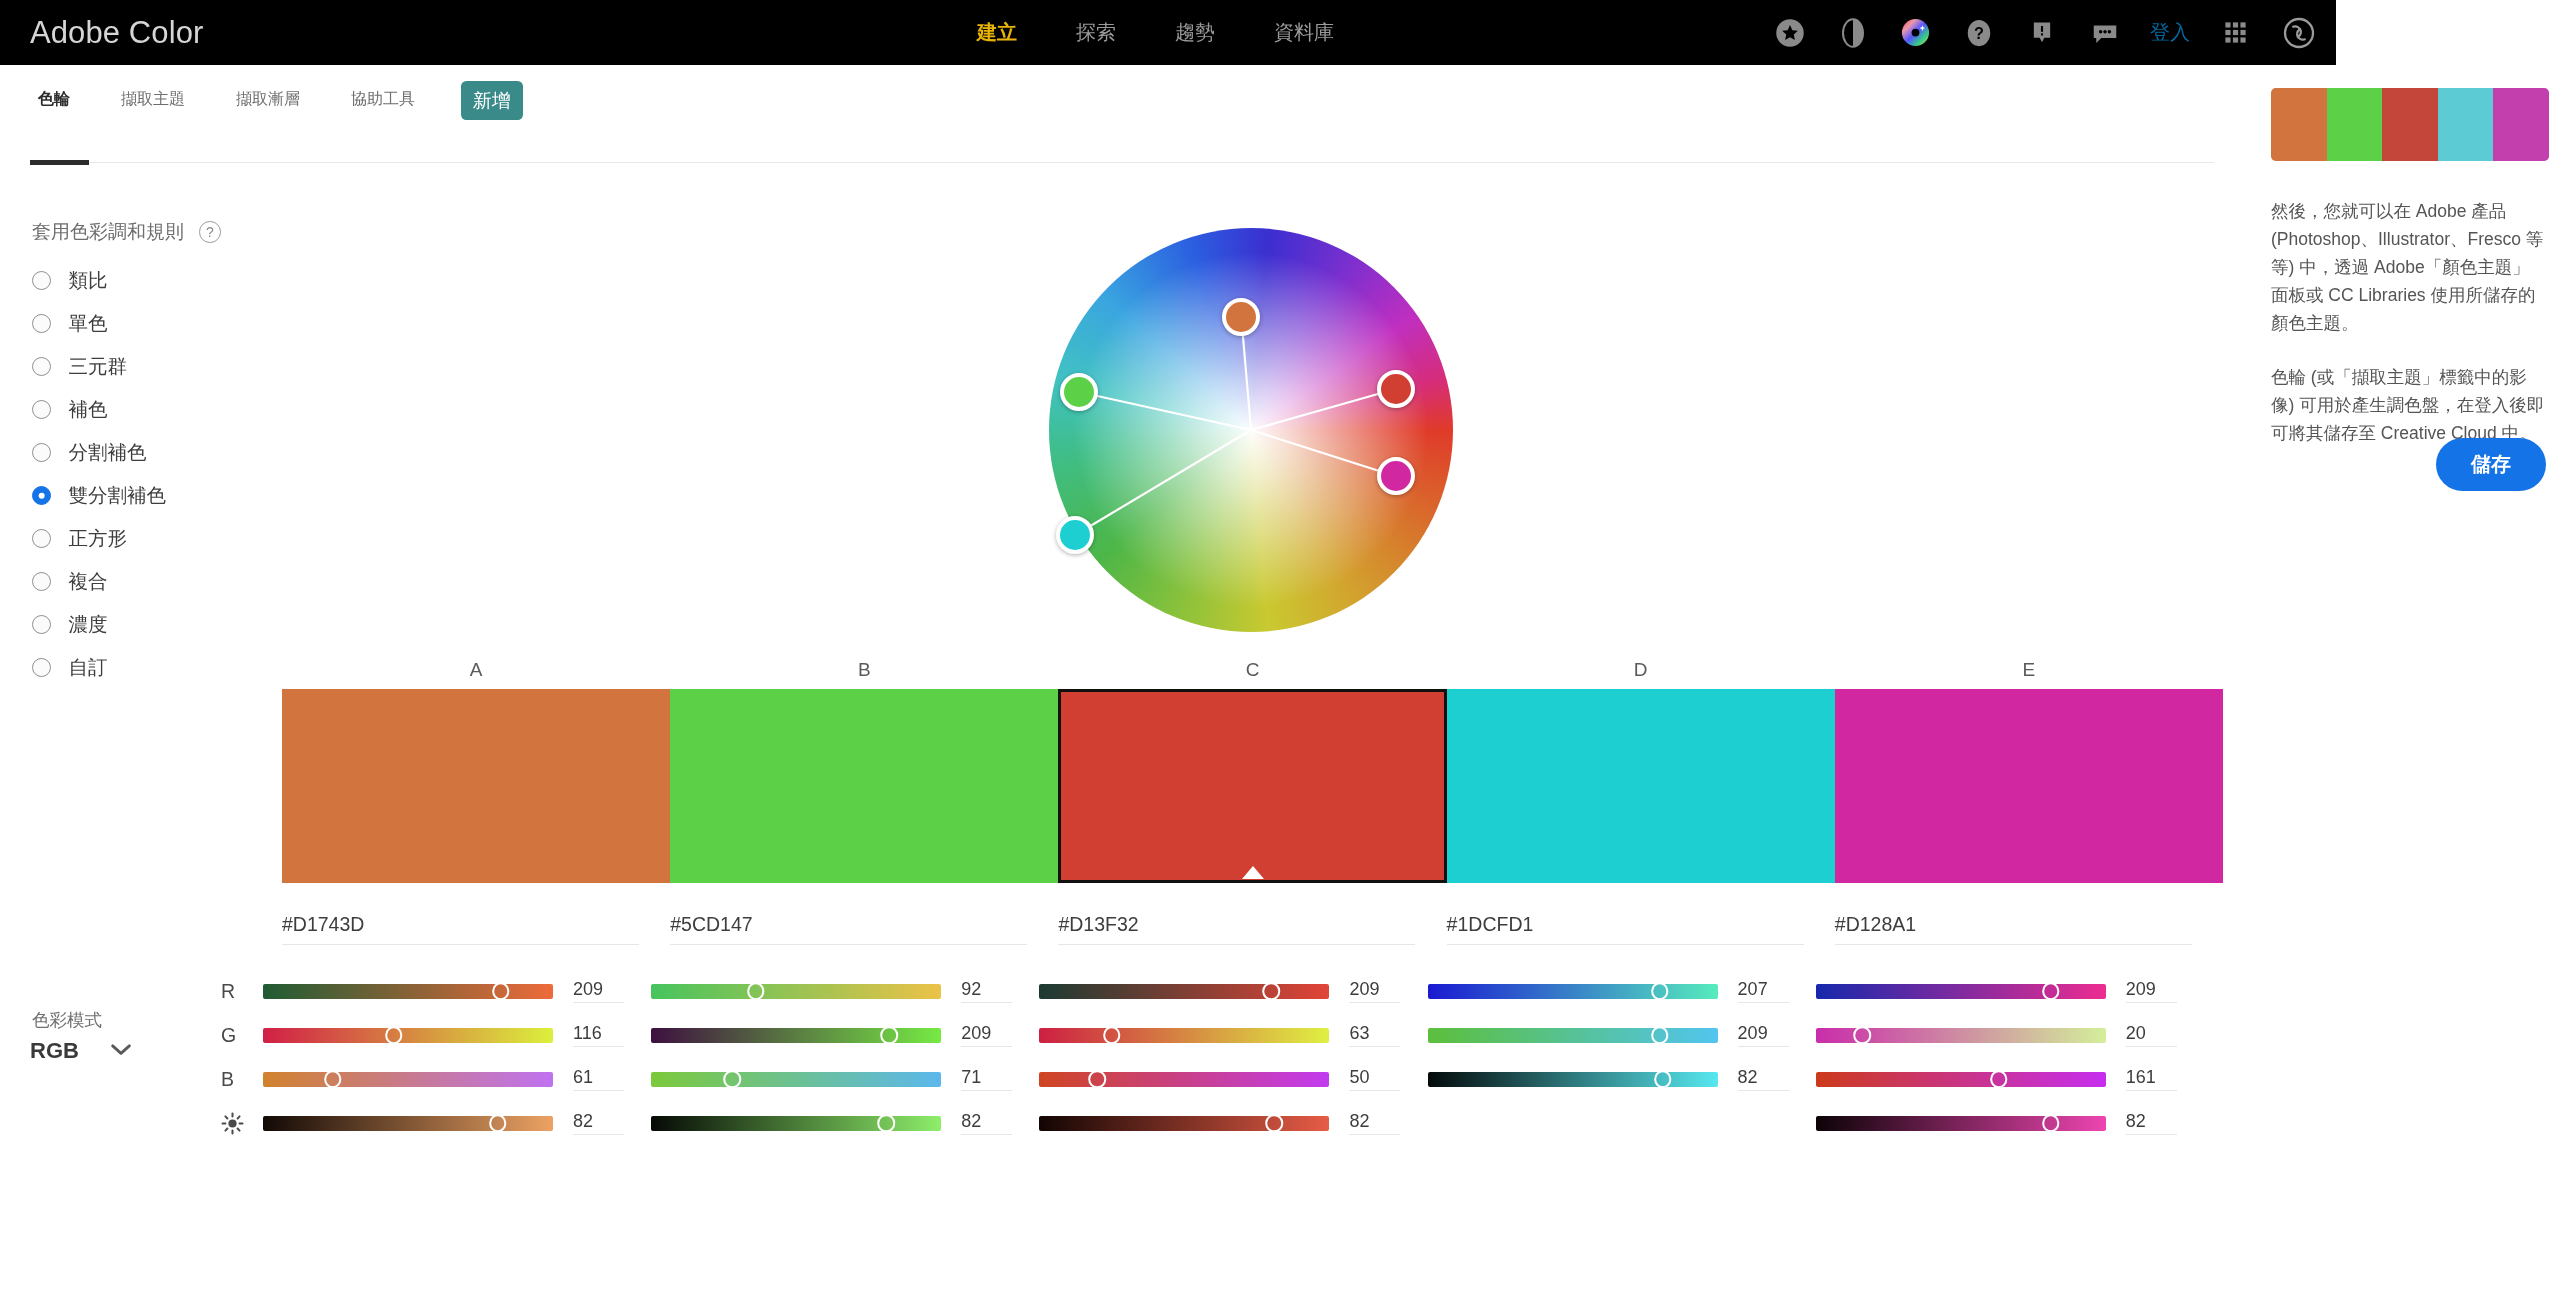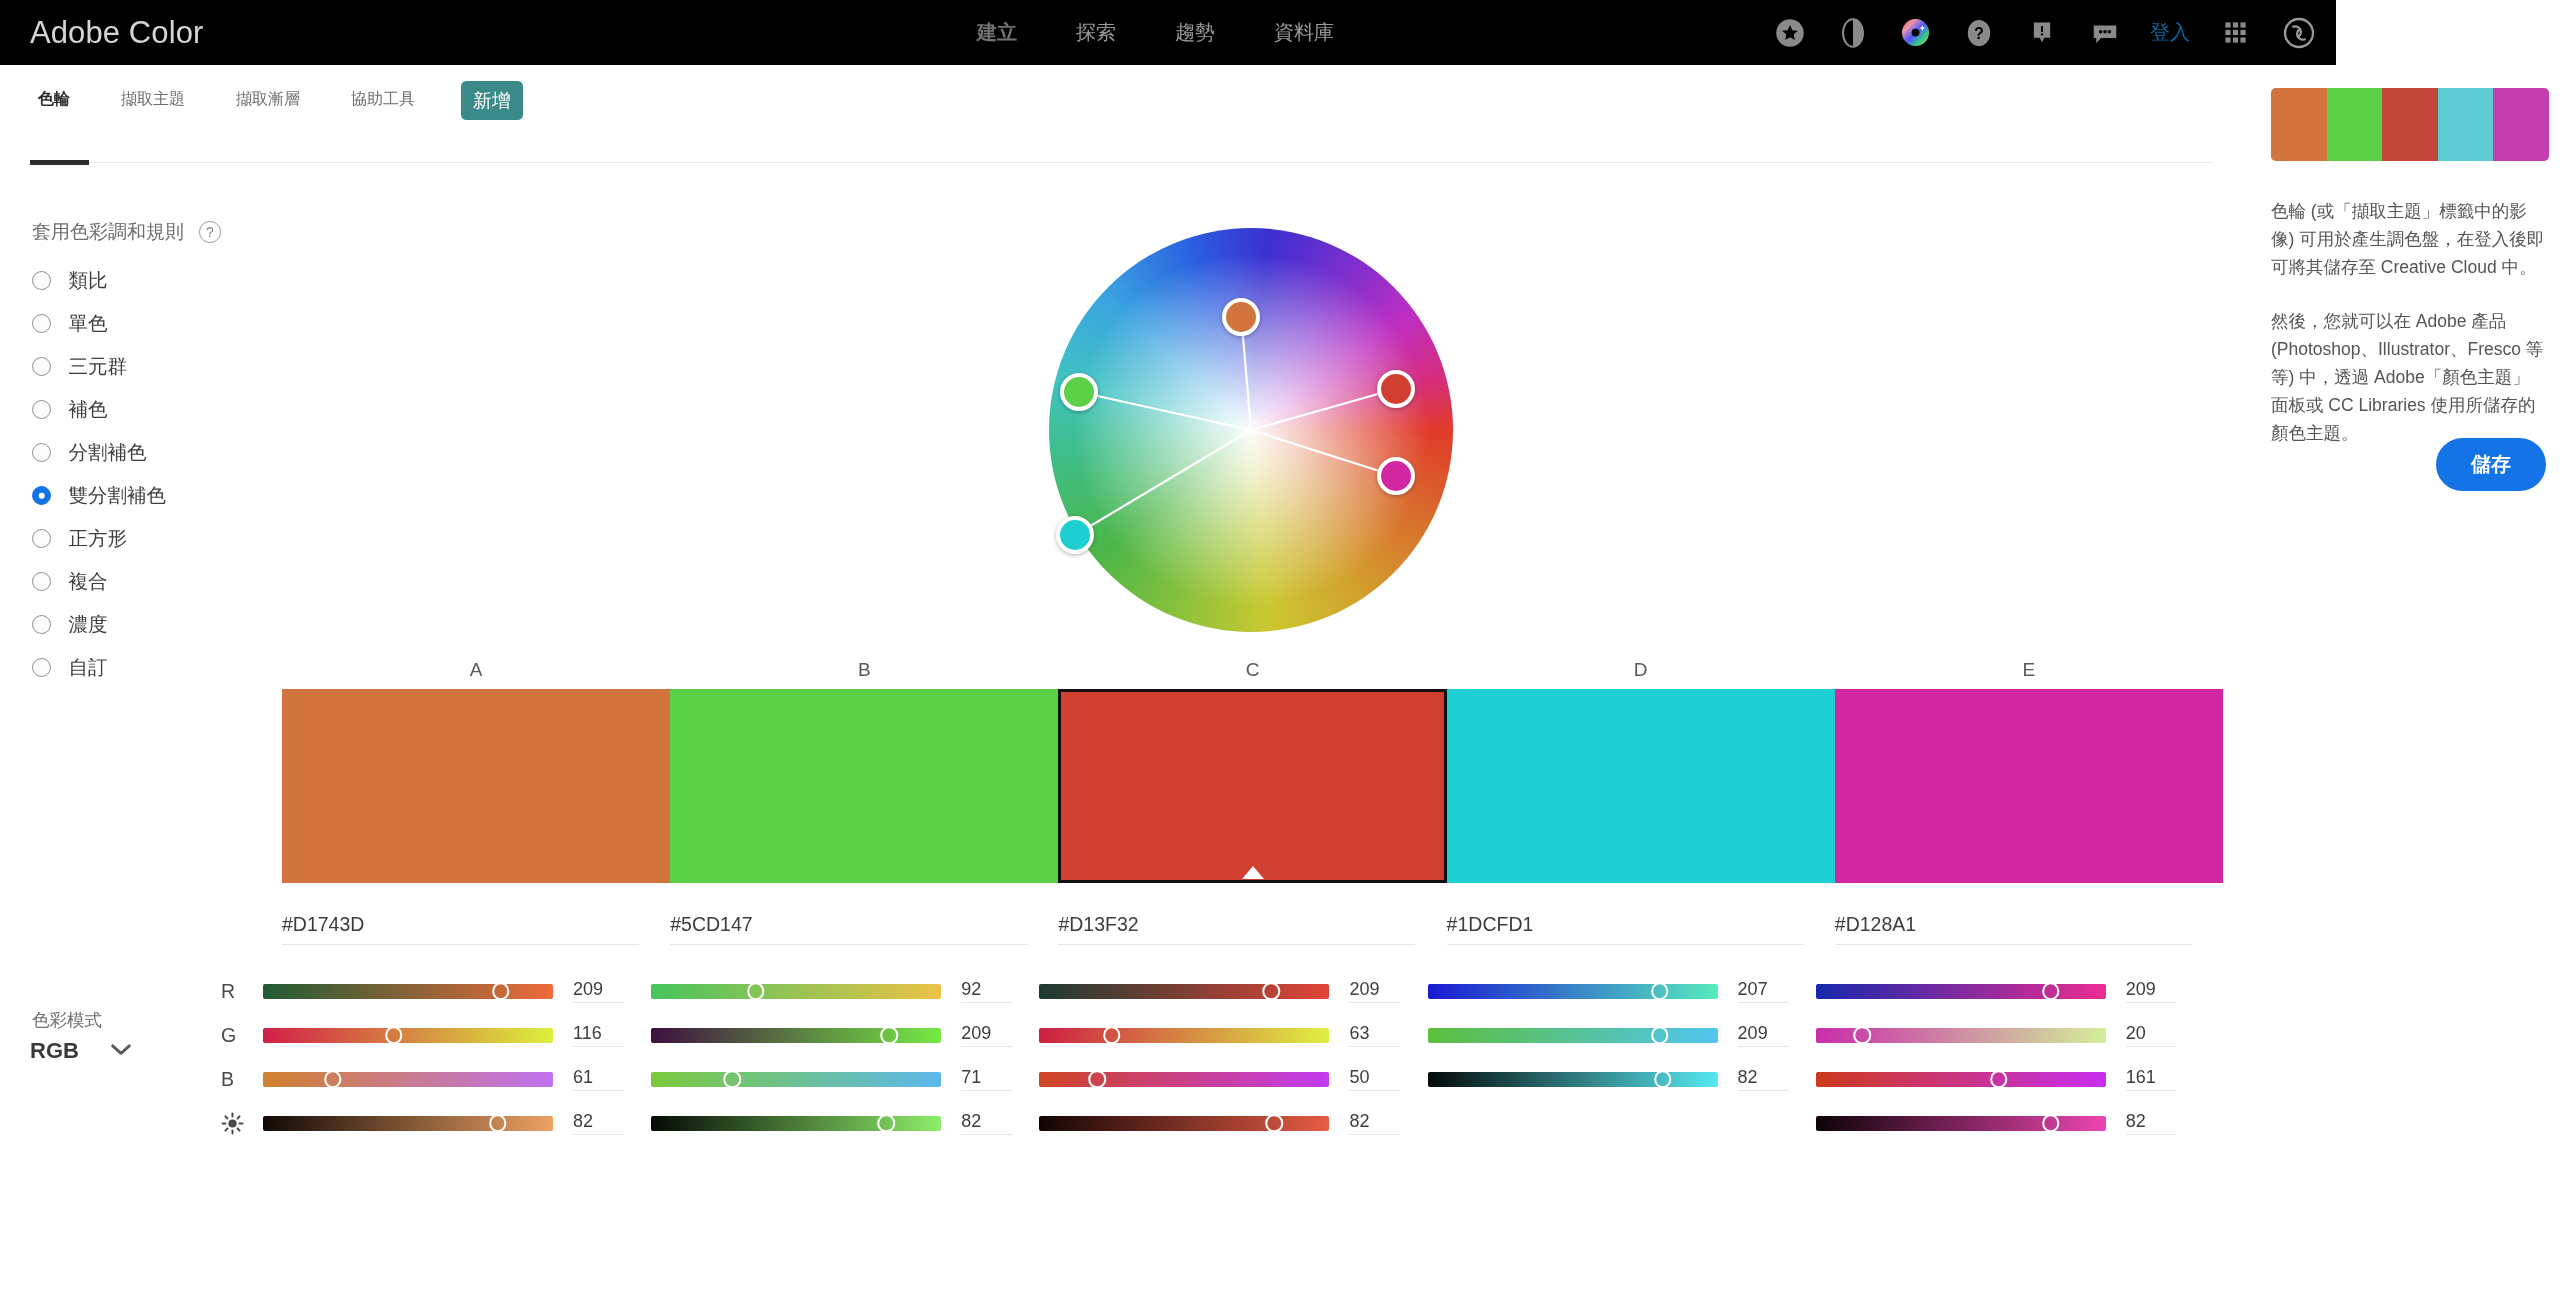--- a/index.html
+++ b/index.html
@@ -21,21 +21,21 @@
     position: absolute; left: 30px; top: 50%; transform: translateY(-50%);
     color: #d5d5d5; font-size: 31px; font-weight: 400; letter-spacing: 0.1px;
   }
   .mainnav {
     position: absolute; left: 977px; top: 0; height: 65px;
     display: flex; align-items: center; gap: 59px;
   }
   .mainnav .navitem {
     color: #9a9a9a; font-size: 20px; cursor: pointer; white-space: nowrap;
   }
-  .mainnav .navitem.active { color: #737373; font-weight: 700; }
+  .mainnav .navitem.active { color: #eab308; font-weight: 700; }
 
   .toolicons {
     position: absolute; right: 20px; top: 0; height: 65px;
     display: flex; align-items: center; gap: 28px;
   }
   .ticon { width: 35px; height: 35px; display: flex; align-items: center; justify-content: center; cursor: pointer; }
   .signin { color: #0369a1; font-size: 20px; cursor: pointer; white-space: nowrap; text-align: right; }
 
   
   .subtabs {
@@ -567,18 +567,18 @@
 
 <div class="rpanel">
   <div class="mini-strip">
     <div style="background:#D1743D;"></div>
     <div style="background:#5CD147;"></div>
     <div style="background:#C4463A;"></div>
     <div style="background:#5DCBD3;"></div>
     <div style="background:#C33FAE;"></div>
   </div>
   <div class="rtext">
+    <p>然後，您就可以在 Adobe 產品 (Photoshop、Illustrator、Fresco 等等) 中，透過 Adobe「顏色主題」面板或 CC Libraries 使用所儲存的顏色主題。</p>
     <p>色輪 (或「擷取主題」標籤中的影像) 可用於產生調色盤，在登入後即可將其儲存至 Creative Cloud 中。</p>
-    <p>然後，您就可以在 Adobe 產品 (Photoshop、Illustrator、Fresco 等等) 中，透過 Adobe「顏色主題」面板或 CC Libraries 使用所儲存的顏色主題。</p>
   </div>
   <button class="save-btn">儲存</button>
 </div>
 
 
 </body></html>

